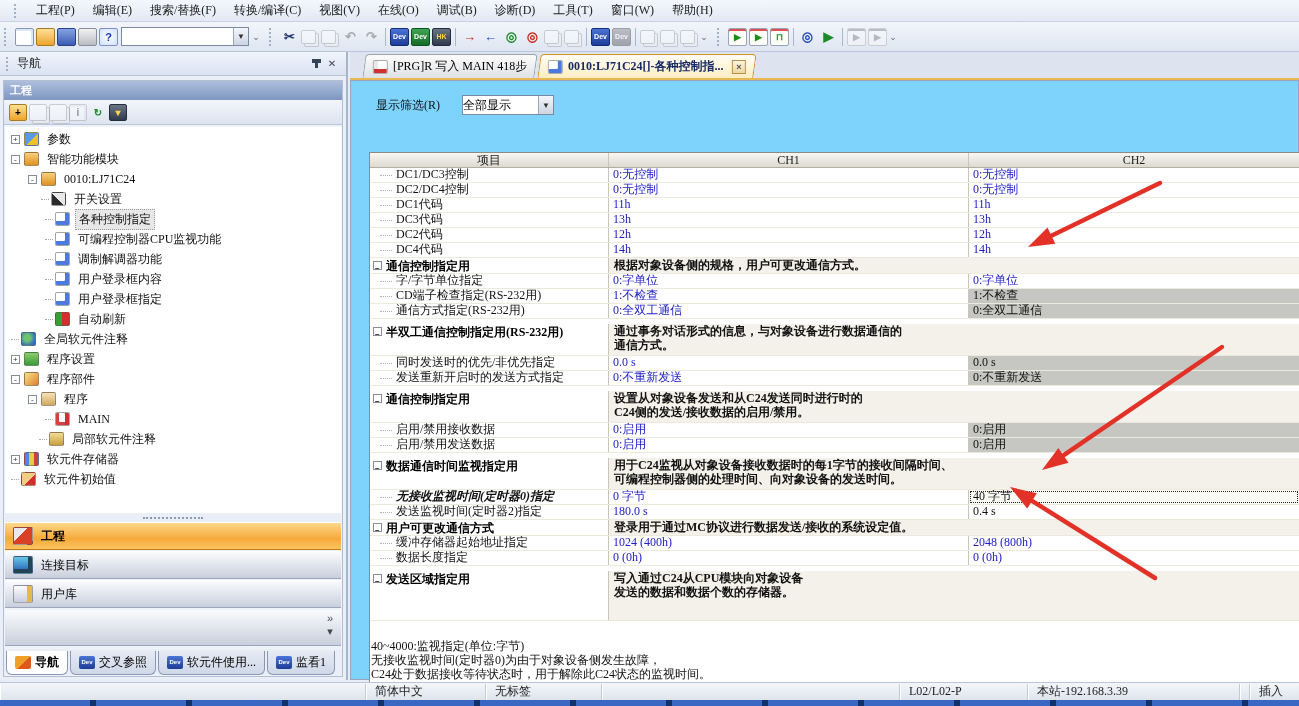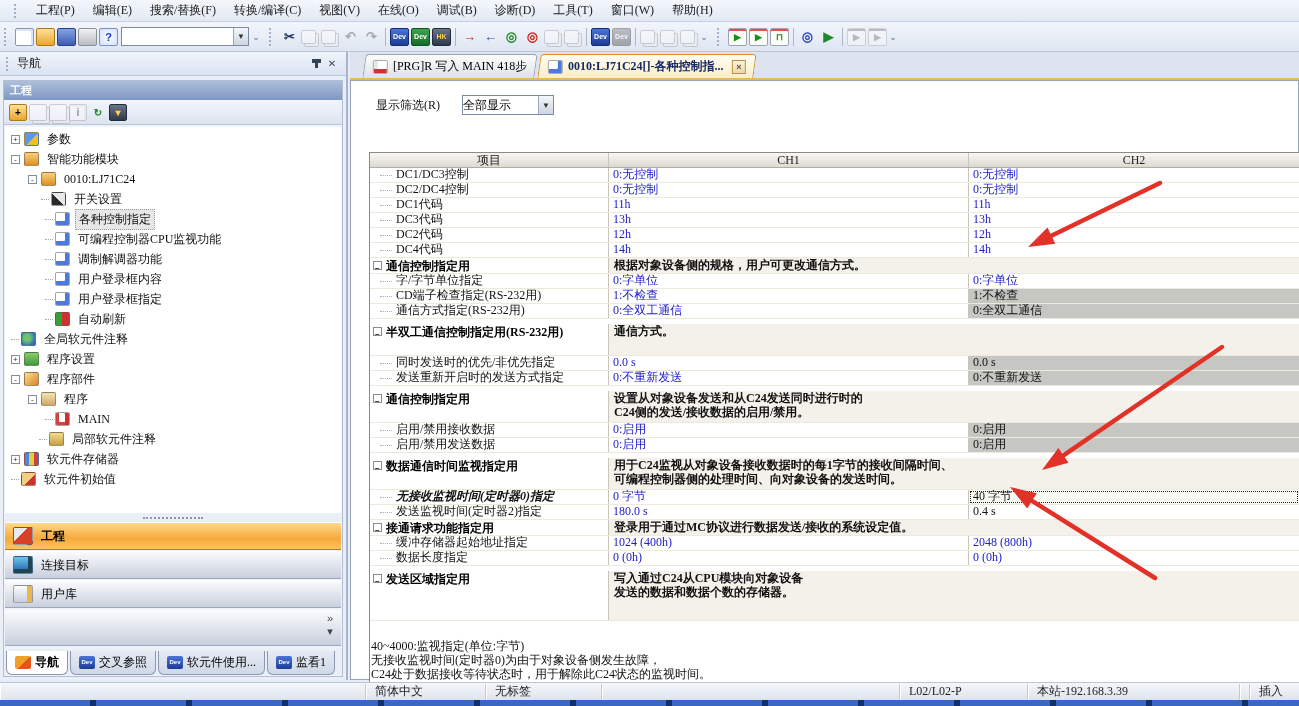--- a/index.html
+++ b/index.html
@@ -112,21 +112,21 @@
   .doc-tab{height:24px;display:flex;align-items:center;padding:0 8px;margin-right:3px;cursor:pointer;
     border:1px solid #98a2b4;border-bottom:none;border-radius:4px 4px 0 0;
     background:linear-gradient(#fcfcfa,#dfe2e6);white-space:nowrap;transform:skewX(-8deg);}
   .doc-tab>*{transform:skewX(8deg);}
   .doc-tab.active{background:linear-gradient(#fffdf4,#fcedc2);border-color:#d89020;font-weight:bold;color:#182a66;}
   .doc-tab-ico{width:15px;height:14px;margin-right:5px;border-radius:2px;border:1px solid rgba(90,90,90,.5);}
   .dt-ladder{background:#fff;box-shadow:inset 0 -4px 0 #d03030,inset 4px 0 0 #e8e8e8;}
   .dt-module{background:#fff;box-shadow:inset -4px -4px 0 #4a7ae0;}
   .doc-tab-close{width:14px;height:14px;margin-left:8px;border:1px solid #b89048;background:linear-gradient(#fbf4dc,#ecd8a0);
     font:bold 9px/12px "Liberation Sans",sans-serif;text-align:center;color:#555;cursor:pointer;}
-  #docpane{position:absolute;left:0;top:28px;width:949px;height:600px;background:#ffffff;border:1px solid #9aa4b6;}
+  #docpane{position:absolute;left:0;top:28px;width:949px;height:600px;background:#7dd3fc;border:1px solid #9aa4b6;}
   #filter-row{position:absolute;left:25px;top:14px;display:flex;align-items:center;}
   #filter-label{margin-right:22px;color:#111;}
   #filter-combo{width:92px;height:20px;background:#fff;border:1px solid #7a8aa0;display:flex;align-items:center;
     justify-content:space-between;cursor:pointer;}
   
   #settings-table{position:absolute;left:18px;top:71px;width:931px;height:609px;
     border:1px solid #8e8a80;background:#fff;overflow:hidden;}
   .t-head{display:flex;height:15px;background:linear-gradient(#f8f7f3,#dcdad1);border-bottom:1px solid #b2aea2;}
   .t-head div{text-align:center;line-height:14px;color:#222;}
   .col-item{width:239px;border-right:1px solid #c9c5ba;flex:none;}
@@ -467,20 +467,21 @@
             <div class="cell-v cell-ch2 vk gray2">0:全双工通信</div>
           </div>
           <div class="g-row gpad" style="height: 37px;">
             <div class="g-left">
               <div class="g-title">
                 <span class="expand-box">−</span>
                 <span>半双工通信控制指定用(RS-232用)</span>
               </div>
             </div>
             <div class="g-desc">
+              <div>通过事务对话形式的信息，与对象设备进行数据通信的</div>
               <div>通信方式。</div>
             </div>
           </div>
           <div class="t-row">
             <div class="cell-label">同时发送时的优先/非优先指定</div>
             <div class="cell-v cell-ch1 vb">0.0 s</div>
             <div class="cell-v cell-ch2 vk gray2">0.0 s</div>
           </div>
           <div class="t-row">
             <div class="cell-label">发送重新开启时的发送方式指定</div>
@@ -528,21 +529,21 @@
           </div>
           <div class="t-row">
             <div class="cell-label">发送监视时间(定时器2)指定</div>
             <div class="cell-v cell-ch1 vb">180.0 s</div>
             <div class="cell-v cell-ch2 vk">0.4 s</div>
           </div>
           <div class="g-row" style="height: 16px;">
             <div class="g-left">
               <div class="g-title">
                 <span class="expand-box">−</span>
-                <span>接通请求功能指定用</span>
+                <span>用户可更改通信方式</span>
               </div>
             </div>
             <div class="g-desc">
               <div>登录用于通过MC协议进行数据发送/接收的系统设定值。</div>
             </div>
           </div>
           <div class="t-row">
             <div class="cell-label">缓冲存储器起始地址指定</div>
             <div class="cell-v cell-ch1 vb">1024 (400h)</div>
             <div class="cell-v cell-ch2 vb">2048 (800h)</div>

